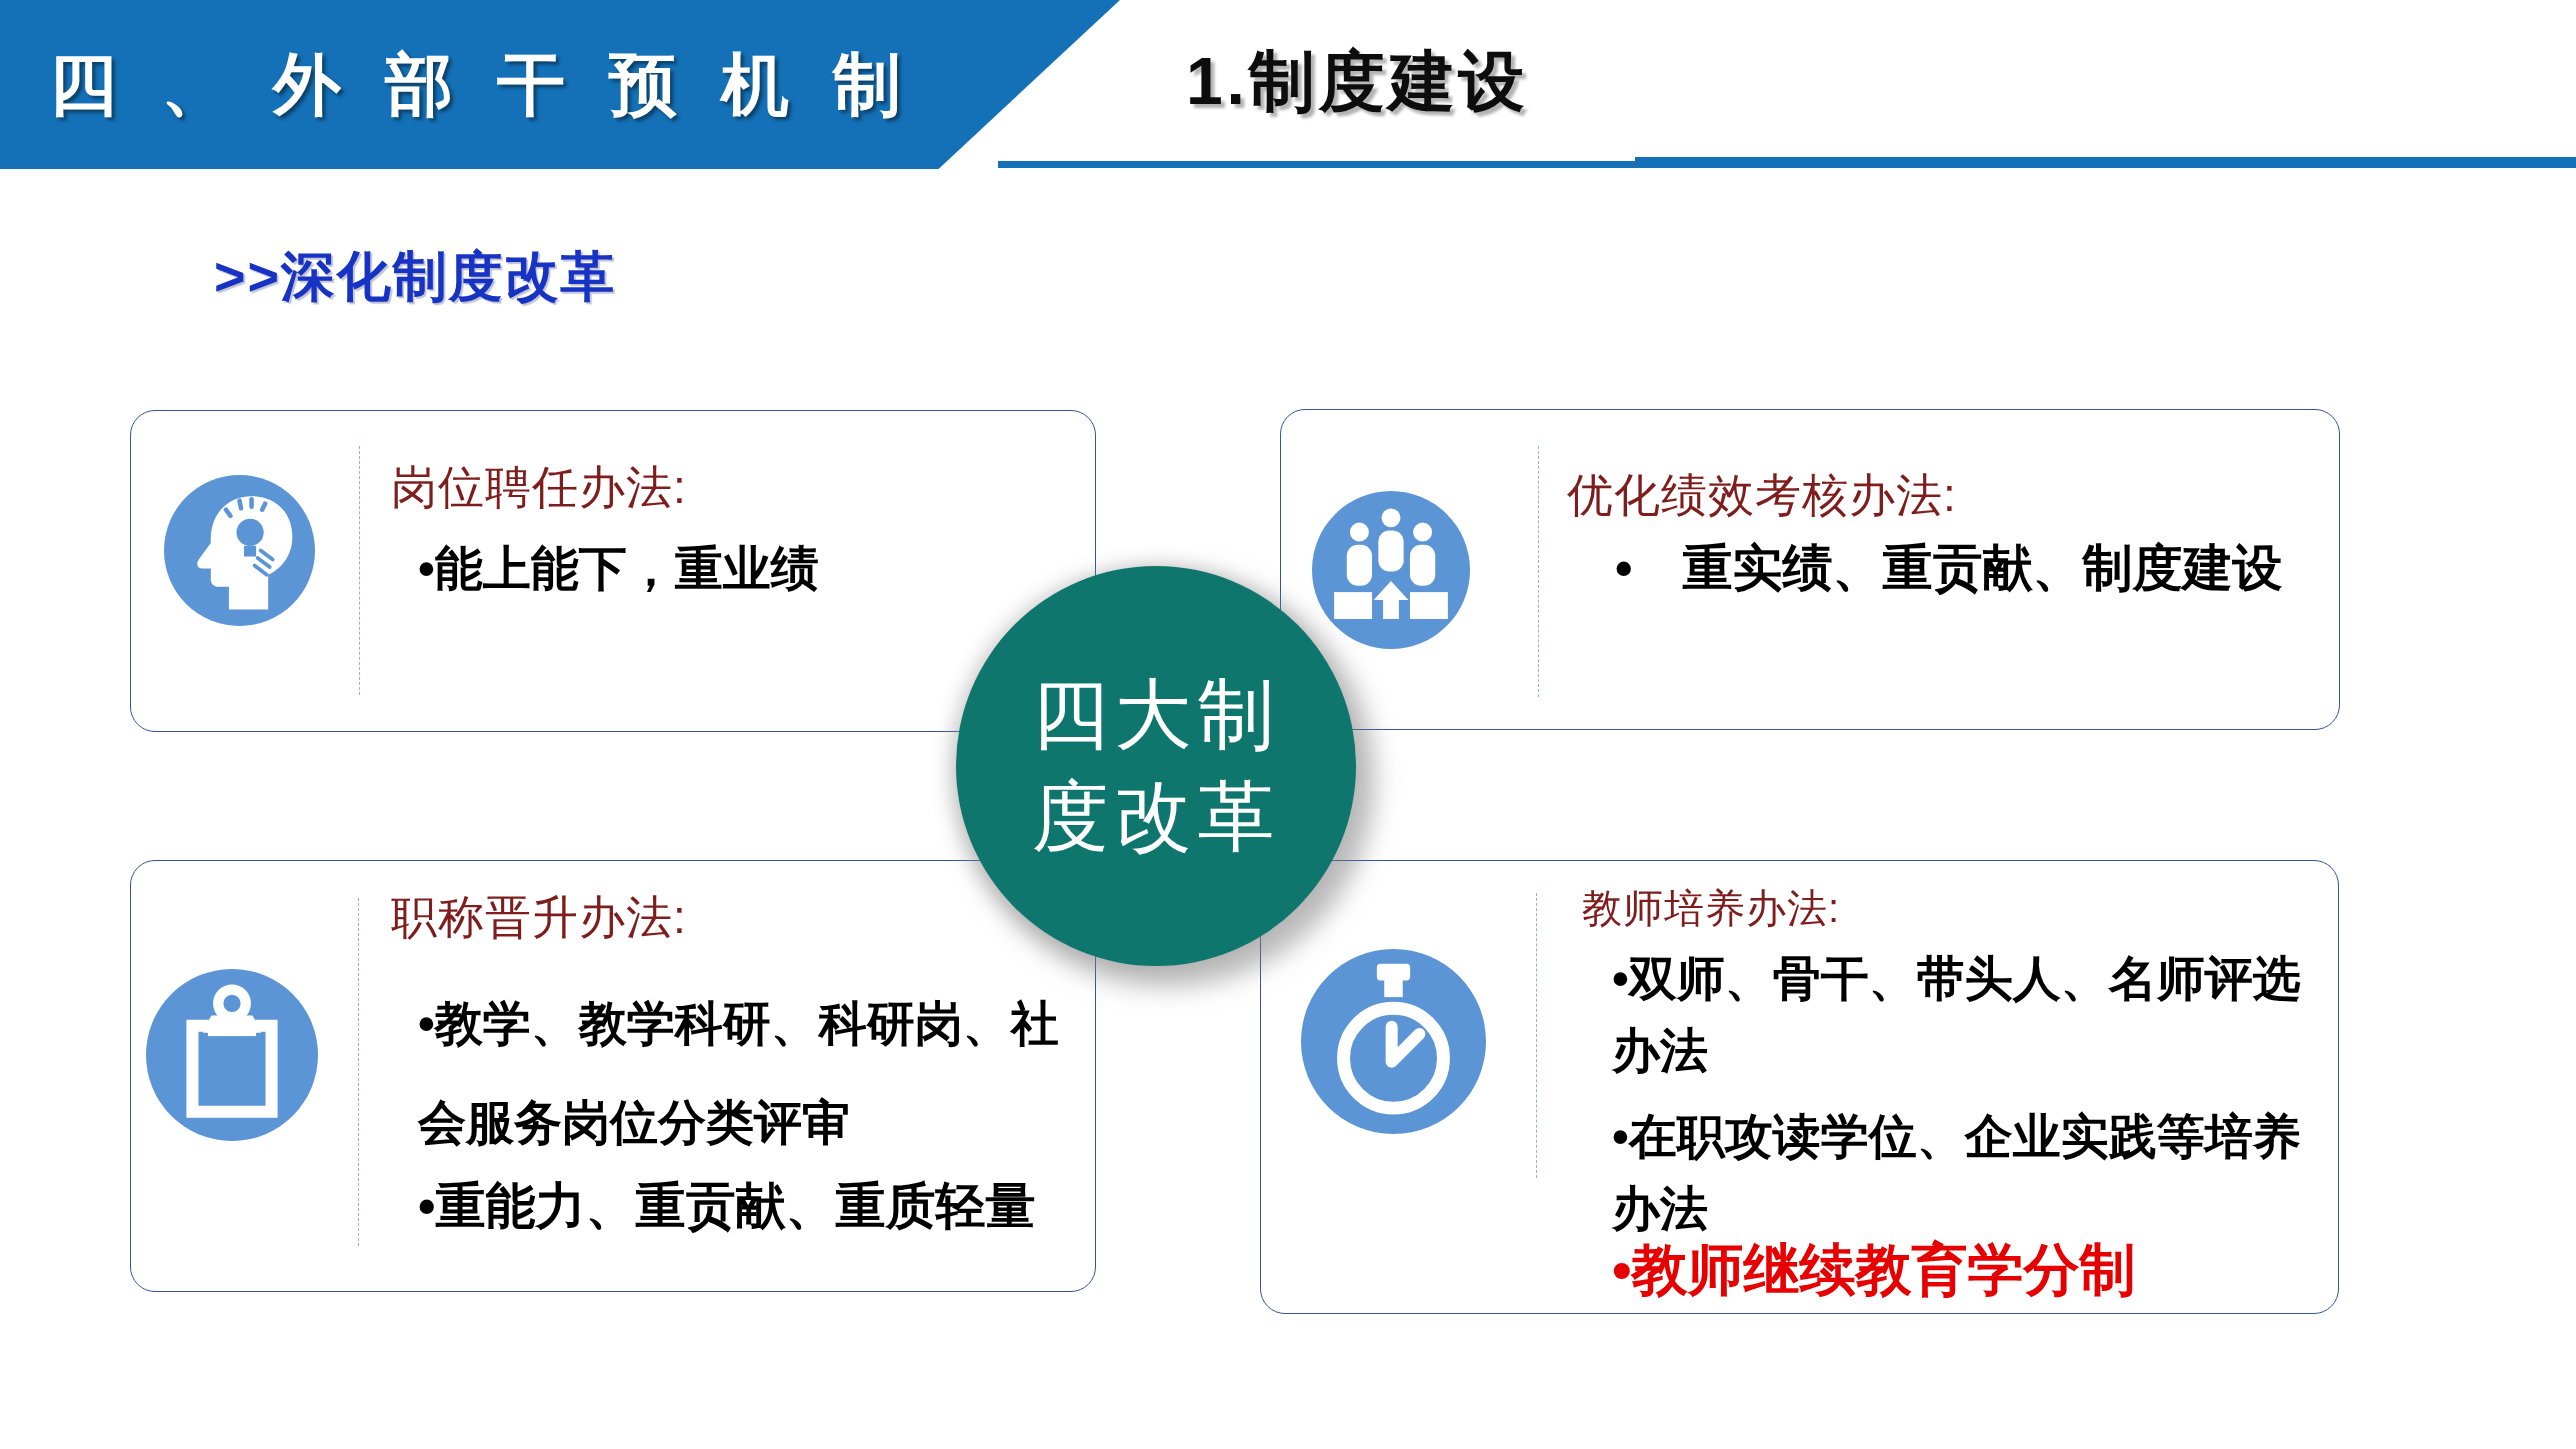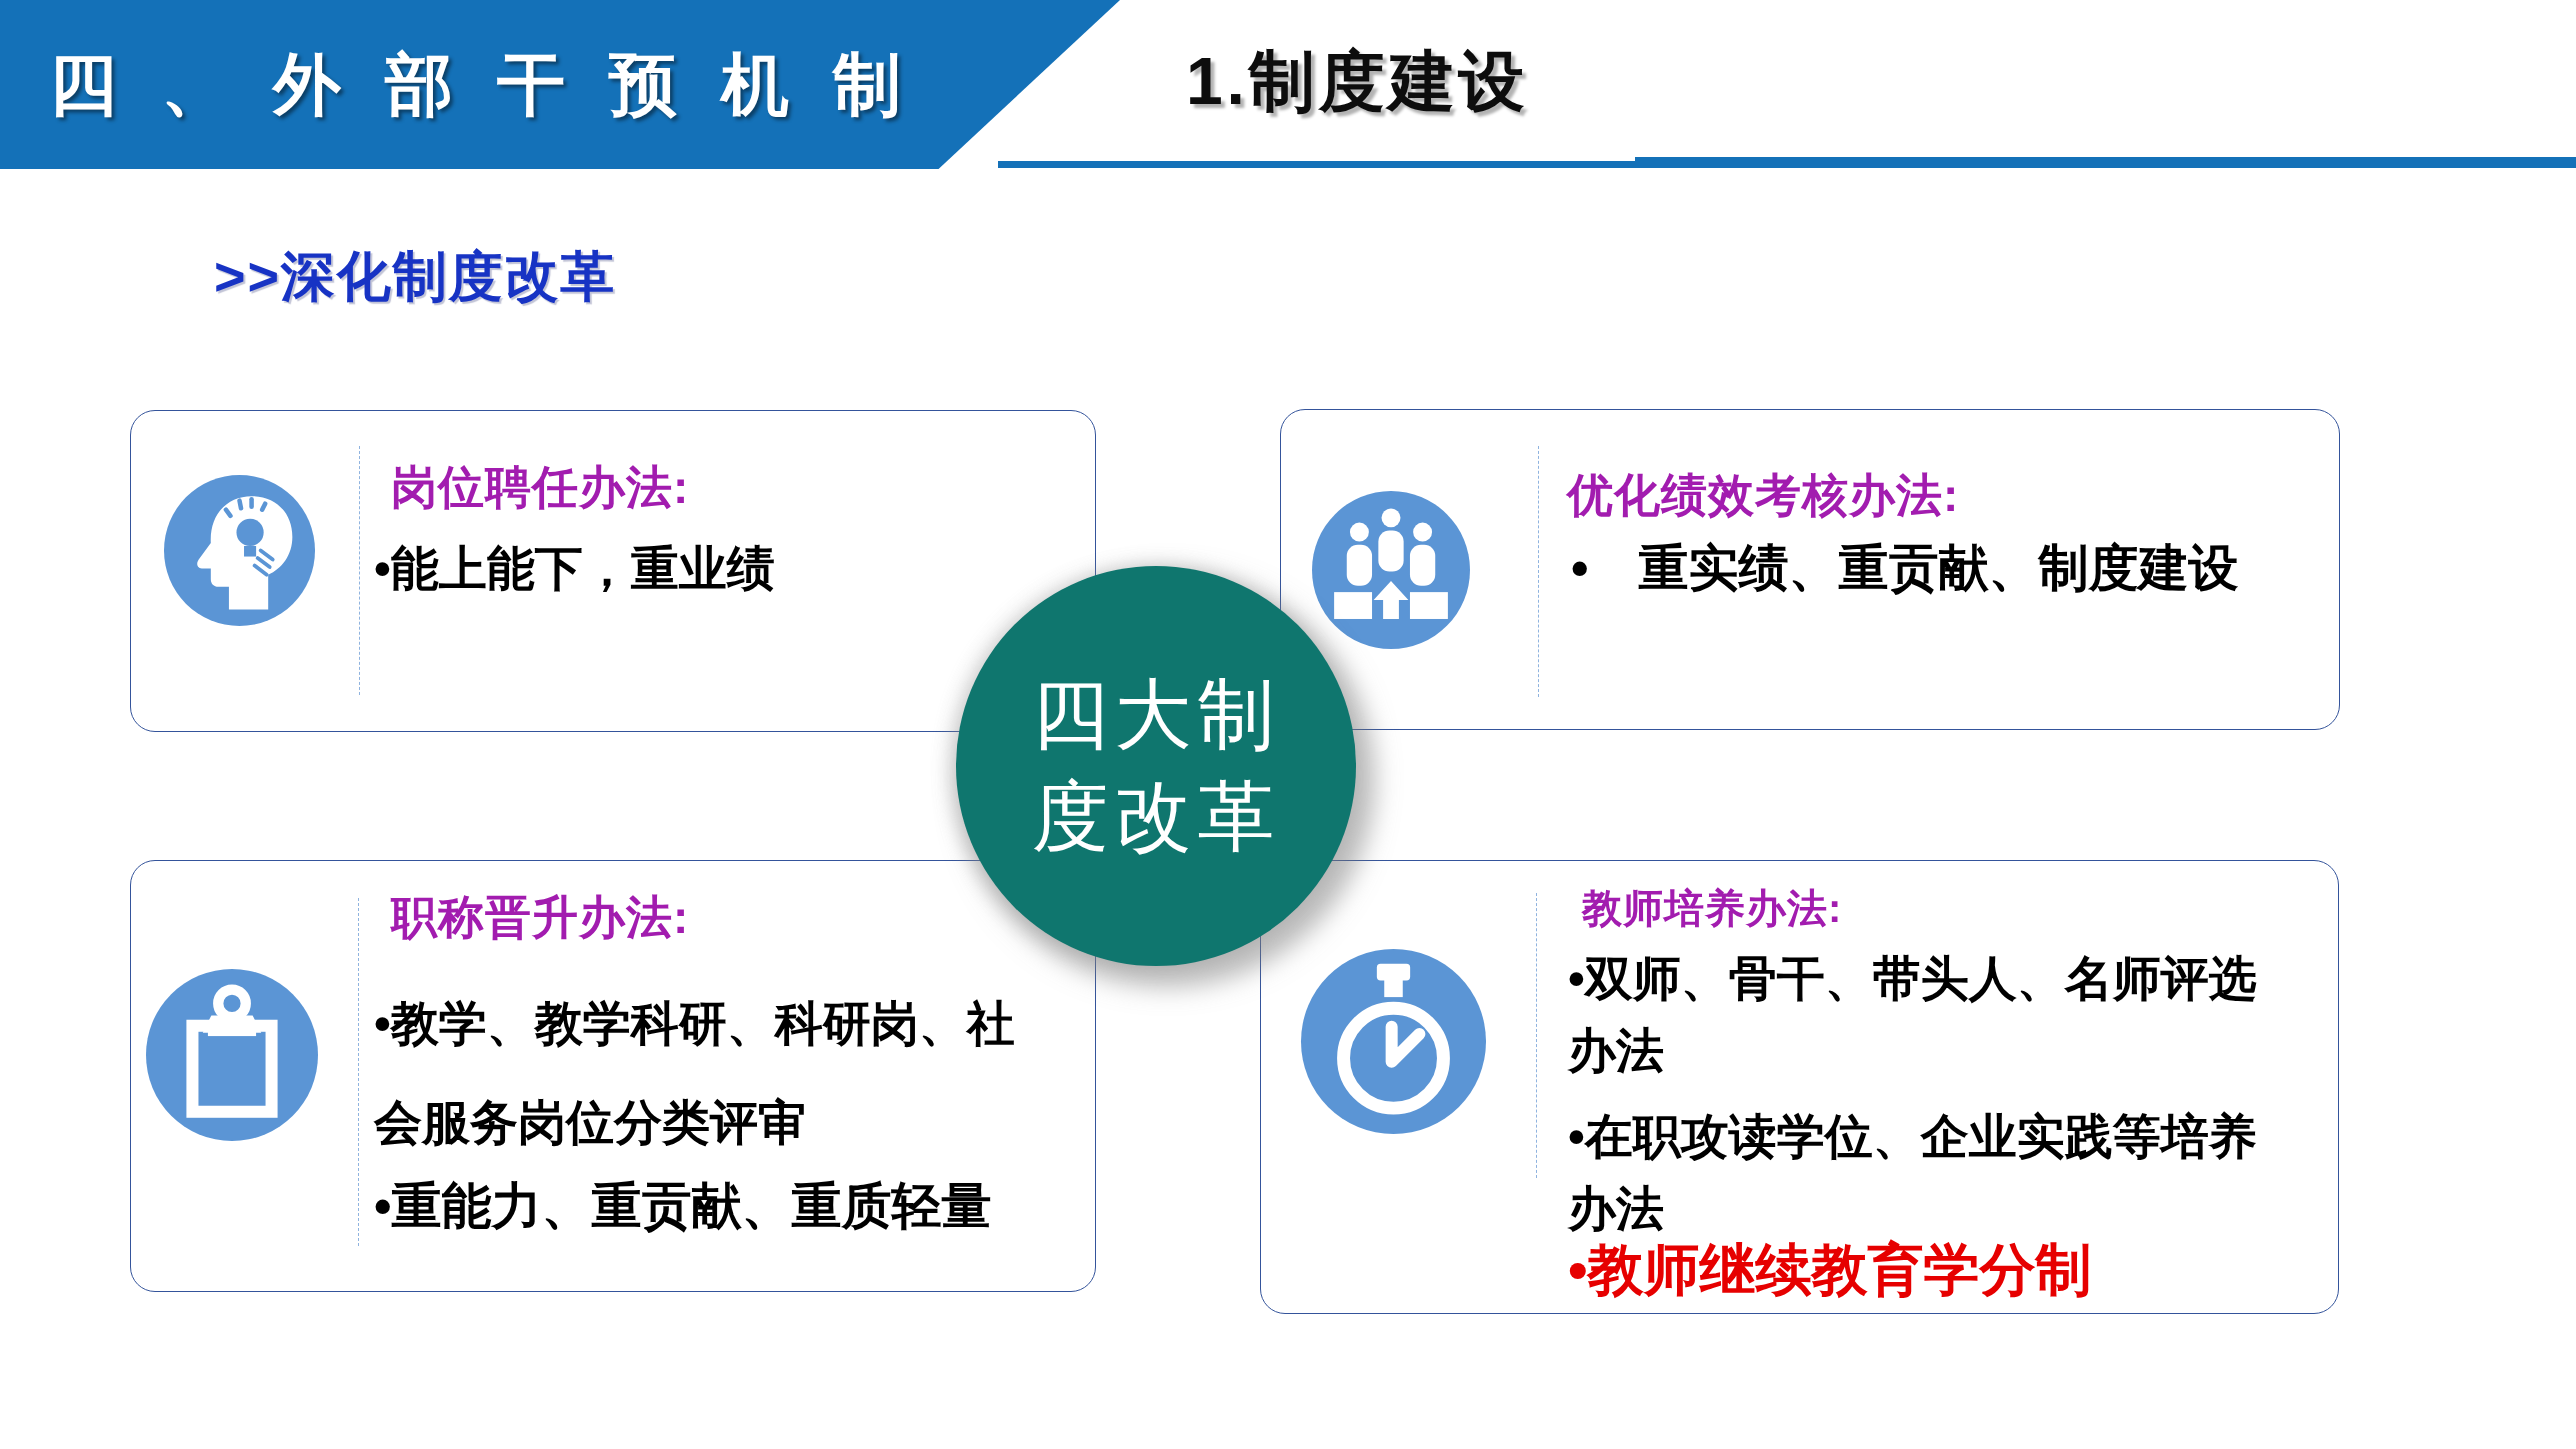--- a/index.html
+++ b/index.html
@@ -44,22 +44,22 @@
   .icon-3{left:146px;top:969px;width:172px;height:172px;}
   .icon-4{left:1301px;top:949px;width:185px;height:185px;}
   .icon-circle svg{width:100%;height:100%;display:block;}
 
   .vdash{border-left:1.9px dashed #8FB3DF;width:0;}
   .vd-1{left:359px;top:446px;height:249px;}
   .vd-2{left:1538px;top:446px;height:251px;}
   .vd-3{left:358px;top:898px;height:348px;}
   .vd-4{left:1536px;top:893px;height:285px;}
 
-  .card-heading{color:#a21caf;font-size:46px;font-weight:bold;white-space:nowrap;letter-spacing:1px;}
-  .bullet{color:#000000;font-size:46px;font-weight:bold;line-height:1.35;}
+  .card-heading{color:#7f1d1d;font-size:46px;font-weight:normal;white-space:nowrap;letter-spacing:1px;}
+  .bullet{color:#000000;font-size:46px;font-weight:bold;line-height:1.35;margin-left:44px;}
   .bullet.red{color:#E60000;}
   .h-1{left:391px;top:457px;}
   .b-1a{left:374px;top:537px;font-size:48px;white-space:nowrap;}
   .h-2{left:1567px;top:465px;}
   .b-2a{left:1571px;top:535px;font-size:50px;white-space:nowrap;}
   .h-3{left:391px;top:887px;}
   .b-3a{left:374px;top:974px;width:676px;font-size:48px;line-height:99px;}
   .b-3b{left:374px;top:1173px;font-size:50px;white-space:nowrap;}
   .h-4{left:1582px;top:881px;font-size:40px;}
   .b-4a{left:1568px;top:943px;width:720px;font-size:48px;line-height:1.5;}

